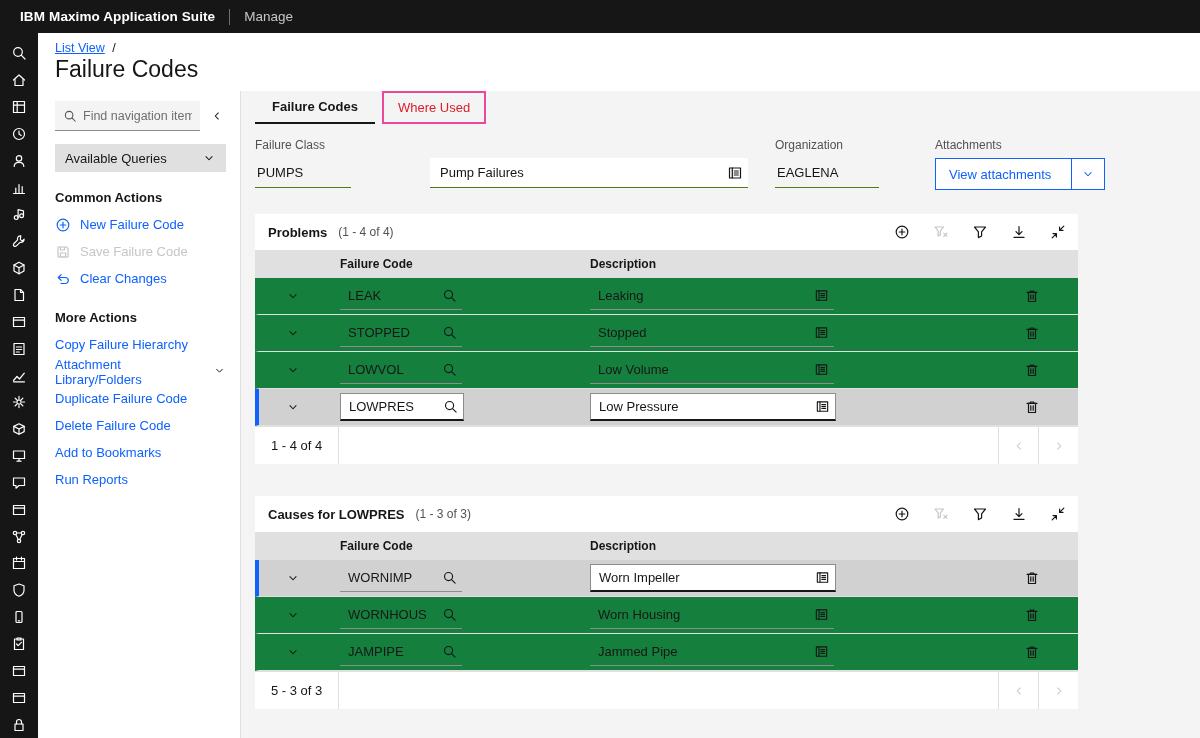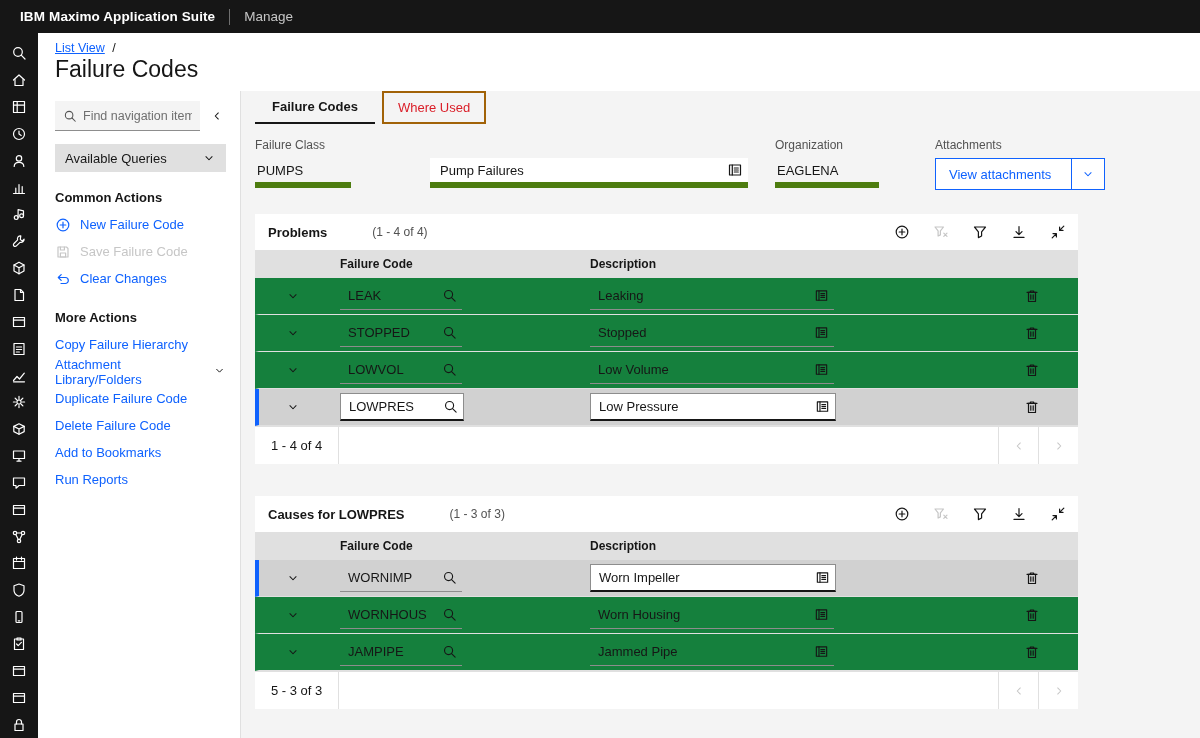--- a/index.html
+++ b/index.html
@@ -46,40 +46,40 @@
   .side-item svg { width:16px; height:16px; flex-shrink:0; }
   .side-item.disabled { color:#c6c6c6; cursor:default; }
   .side-item .grow { flex:1; }
   .side-item .chev svg { width:13px; height:13px; color:#161616; }
 
   
   .content { flex:1; background:#f4f4f4; padding:0 0 0 14px; overflow:hidden; }
   .tabs { display:flex; align-items:stretch; height:33px; }
   .tab { display:flex; align-items:center; padding:0 17px; font-size:13px; cursor:pointer; }
   .tab.active { font-weight:700; border-bottom:2px solid #161616; }
-  .tab.flagged { color:#da1e28; border:2px solid #a16207; margin-left:7px; padding:0 14px; }
+  .tab.flagged { color:#da1e28; border:2px solid #ec4899; margin-left:7px; padding:0 14px; }
 
   .formrow { display:flex; margin-top:14px; }
   .fgroup { display:flex; flex-direction:column; }
   .flabel { font-size:12px; color:#525252; height:16px; margin-bottom:4px; }
-  .ufield { height:30px; border-bottom:6px solid #4d7c0f; display:flex; align-items:center; }
+  .ufield { height:30px; border-bottom:1px solid #4d7c0f; display:flex; align-items:center; }
   .ufield input { border:none; outline:none; background:transparent; font-size:13px; font-family:inherit; color:#161616; width:100%; padding:0 2px; }
   .wfield { background:#fff; }
   .icon-sq { width:26px; height:30px; border:none; background:transparent; color:#161616; display:flex; align-items:center; justify-content:center; cursor:pointer; }
   .icon-sq svg { width:16px; height:16px; }
 
   .attach-btn { height:32px; display:flex; border:1px solid #0f62fe; background:#fff; width:170px; }
   .attach-main { flex:1; border:none; background:transparent; color:#0f62fe; font-size:13px; font-family:inherit; cursor:pointer; text-align:left; padding-left:13px; }
   .attach-chev { width:33px; border:none; border-left:1px solid #0f62fe; background:transparent; color:#0f62fe; cursor:pointer; display:flex; align-items:center; justify-content:center; }
   .attach-chev svg { width:14px; height:14px; }
 
   
   .card { width:823px; background:#fff; margin-top:24px; }
   .card.second { margin-top:32px; }
-  .card-head { height:36px; display:flex; align-items:center; padding:0 12px 0 13px;gap:34px; }
+  .card-head { height:36px; display:flex; align-items:center; padding:0 12px 0 13px; }
   .card-title { font-size:13px; font-weight:700; }
   .card-count { font-size:12px; color:#525252; margin-left:11px; }
   .card-tools { margin-left:auto; display:flex; gap:23px; align-items:center; }
   .tool-btn { width:16px; height:16px; border:none; background:transparent; color:#161616; cursor:pointer; padding:0; display:flex; }
   .tool-btn svg { width:16px; height:16px; }
   .tool-btn.dim { color:#c6c6c6; }
 
   .thead, .trow { display:grid; grid-template-columns:81px 250px 340px 1fr 56px; align-items:center; border-left:4px solid transparent; }
   .thead { height:28px; background:#e0e0e0; font-size:12px; font-weight:700; }
   .trow { height:37px; border-bottom:1px solid #e0e0e0; background:#15803d; }

